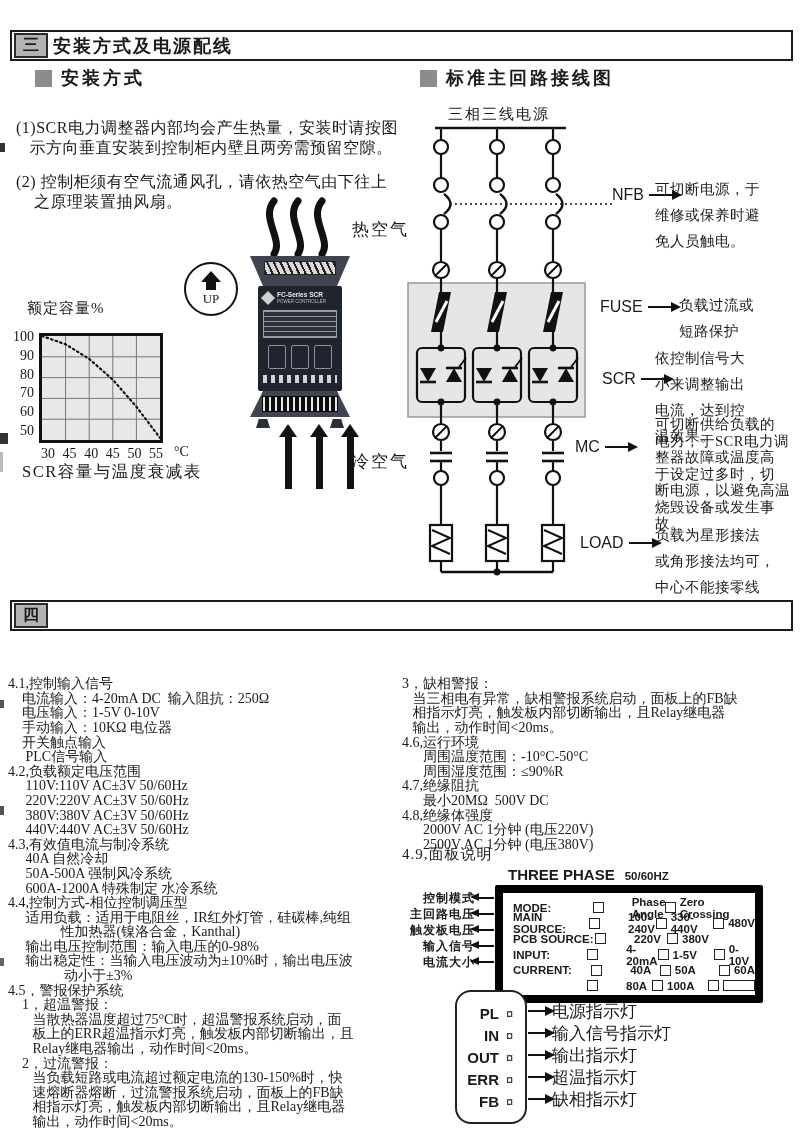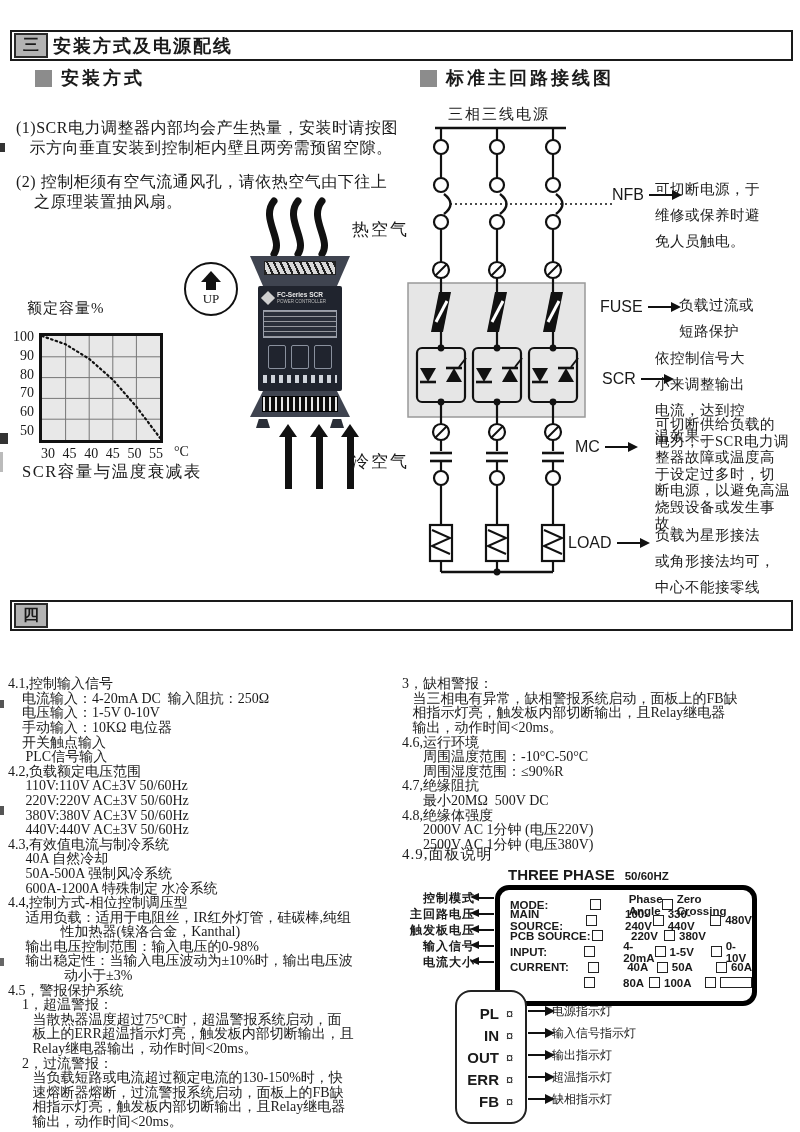--- a/index.html
+++ b/index.html
@@ -75,40 +75,40 @@
                border-top:4.8px solid transparent;border-bottom:4.8px solid transparent;}
   .note{position:absolute;font-size:14.5px;line-height:26px;white-space:pre-wrap;letter-spacing:0.5px;}
   .srclabel{position:absolute;font-size:15px;letter-spacing:2px;}
   
   .spec{position:absolute;font-size:14px;line-height:14.6px;white-space:pre-wrap;}
   .spec .ln{min-height:14.6px;}
   
   .p49-head{position:absolute;font-size:15px;letter-spacing:1px;}
   .p49-title{position:absolute;font-family:"Liberation Sans",sans-serif;font-weight:bold;font-size:15px;}
   .p49-title small{font-size:11.5px;font-weight:bold;margin-left:10px;}
-  .panelbox{position:absolute;border:5px solid #000000;border-radius:14px;background:#fff;
+  .panelbox{position:absolute;border:8px solid #000000;border-radius:2px;background:#fff;
             font-family:"Liberation Sans",sans-serif;font-size:11.5px;font-weight:bold;
-            padding:7px 0 10px 10px;}
+            padding:7px 0 1px 10px;}
   .prow{display:flex;align-items:center;height:15.6px;}
   .prow .en{width:82px;}
   .popt{display:flex;align-items:center;gap:4px;}
   .o1{width:72px;gap:28px;} .o2{width:62px;}
   .cb{display:inline-block;width:9px;height:9px;border:1.3px solid #222;flex:0 0 auto;}
   .blankrect{display:inline-block;width:30px;height:9px;border:1.3px solid #222;}
   .zhlabels{position:absolute;font-size:12px;font-weight:bold;
             font-family:"Liberation Sans",sans-serif;}
   .zrow{display:flex;align-items:center;justify-content:flex-end;gap:3px;height:16px;}
   .zrow .zt{letter-spacing:1px;}
   
   .ledbox{position:absolute;border:2px solid #222;border-radius:16px;background:#fff;
           font-family:"Liberation Sans",sans-serif;padding:10px 8px;}
   .ledrow{display:flex;align-items:center;gap:7px;height:22px;}
   .ledcode{width:34px;text-align:right;font-weight:bold;font-size:15px;}
   .lamp{font-size:13px;}
-  .ledann{position:absolute;font-family:"Liberation Sans",sans-serif;font-size:12px;}
+  .ledann{position:absolute;font-family:"Liberation Sans",sans-serif;font-size:17px;}
   .ledann .larow{display:flex;align-items:center;gap:6px;height:22px;}
   .mark{position:absolute;background:#333;}
 </style>
 </head>
 <body>
 
 <div class="sec-bar" style="top:30px;">
   <div class="sec-num">三</div>
   <div class="sec-title">安装方式及电源配线</div>
 </div>
@@ -337,21 +337,21 @@
     <span class="arr-r"></span>
   </div>
   <div class="clabel" style="left:202px;top:270px;">
     <span>SCR</span>
     <span class="arr-r"></span>
   </div>
   <div class="clabel" style="left:175px;top:338px;">
     <span>MC</span>
     <span class="arr-r"></span>
   </div>
-  <div class="clabel" style="left:168px;top:434px;">
+  <div class="clabel" style="left:180px;top:434px;">
     <span>LOAD</span>
     <span class="arr-r"></span>
   </div>
   <div class="note" style="left:255px;top:76px;width:145px;">可切断电源，于
 维修或保养时避
 免人员触电。</div>
   <div class="note" style="left:255px;top:192px;width:145px;margin-left:24px;">负载过流或
 短路保护</div>
   <div class="note" style="left:255px;top:245px;width:145px;">依控制信号大
 小来调整输出

